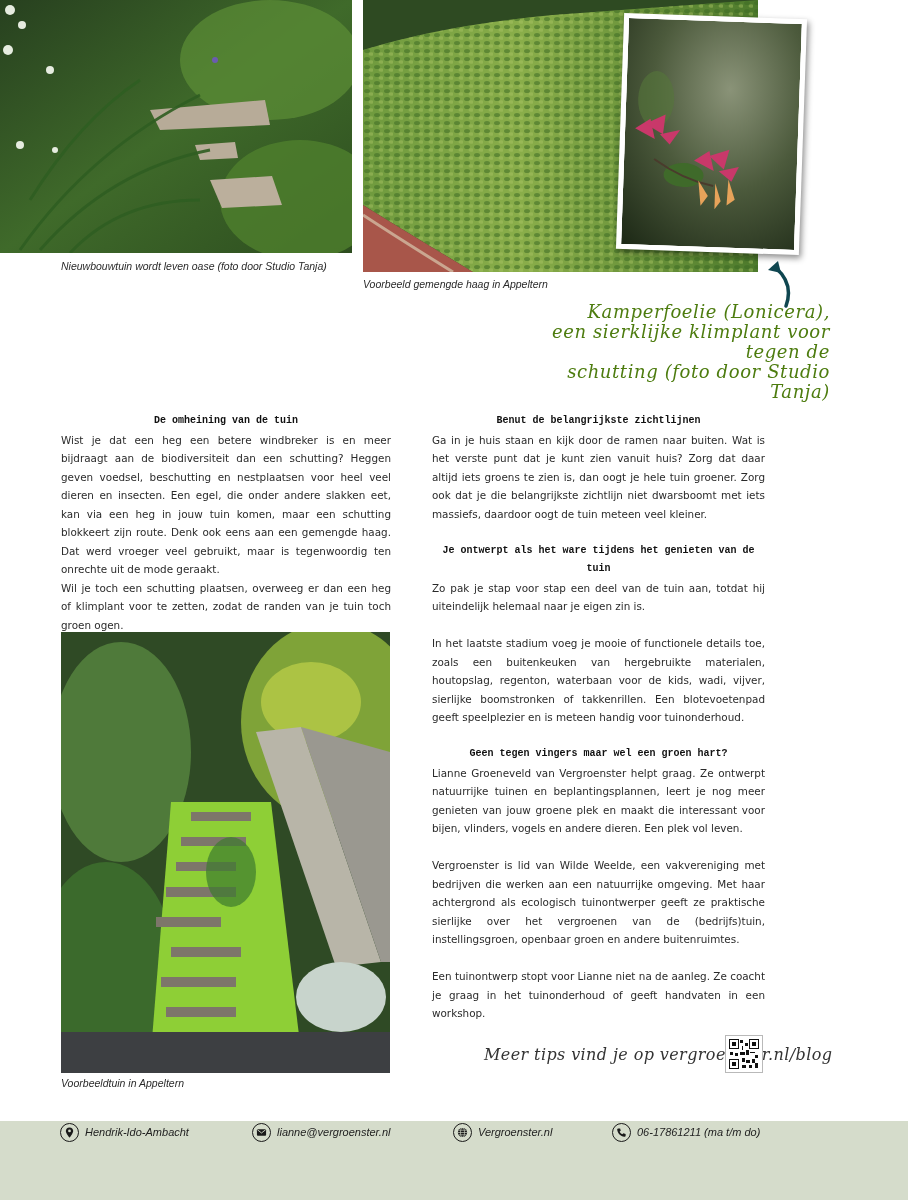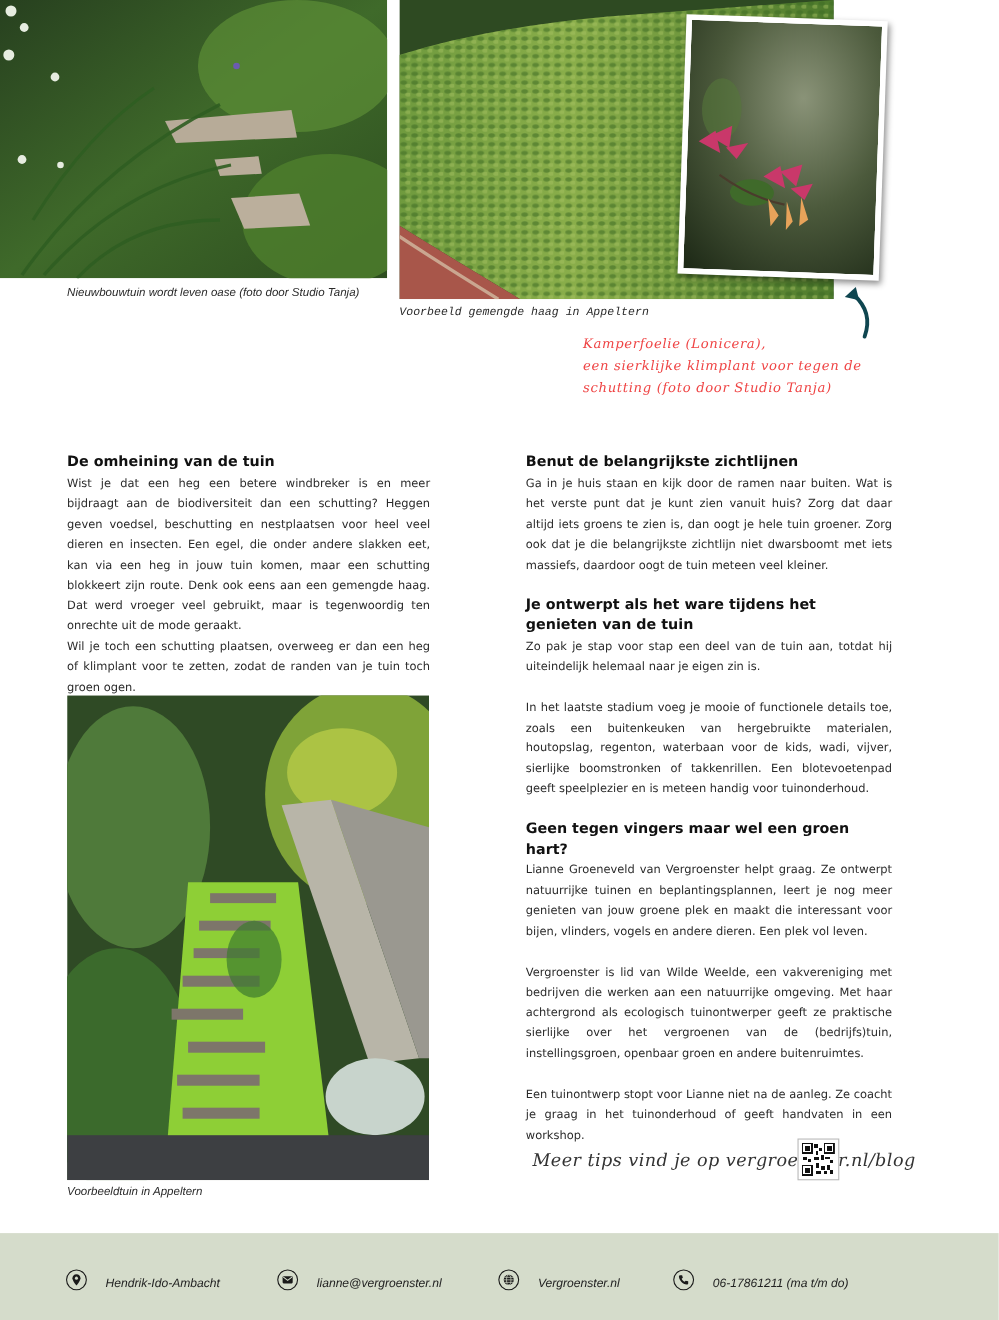--- a/index.html
+++ b/index.html
@@ -29,65 +29,66 @@
   #photo-honeysuckle .inner { width: 100%; height: 100%; overflow: hidden; }
   #photo-honeysuckle svg { display: block; width: 100%; height: 100%; }
   #photo-path { left: 61px; top: 632px; width: 329px; height: 441px; }
 
   #arrow { position: absolute; left: 764px; top: 258px; width: 32px; height: 52px; }
 
   .script-note {
     position: absolute;
     font-family: "DejaVu Serif", serif;
     font-style: italic;
-    font-size: 12px;
+    font-size: 18px;
     letter-spacing: 0.6px;
-    color: #ef4444;
-    text-align: left;
+    color: #4d7c0f;
+    text-align: right;
     line-height: 20px;
   }
 
   .column {
     position: absolute;
     font-family: "DejaVu Sans", sans-serif;
     font-size: 10.4px;
     line-height: 18.5px;
     color: #2a2a2a;
     text-align: justify;
   }
   .column h3 {
-    font-size: 13px;
+    font-size: 10px;
     font-weight: bold;
     color: #111;
     line-height: 18.5px;
-    text-align: left;
+    text-align: center;
+    font-family: Liberation Mono, monospace;
   }
   .column p { margin: 0; }
   .column .gap { height: 18.5px; }
 
   #col-left { left: 61px; top: 412px; width: 330px; }
-  #col-right { left: 432px; top: 412px; width: 333px; margin-left: 46px; }
+  #col-right { left: 432px; top: 412px; width: 333px; }
 
   #blog-note {
     position: absolute; left: 484px; top: 1045px;
     font-family: "DejaVu Serif", serif; font-style: italic; font-size: 16px;
     color: #333; letter-spacing: 0.4px; white-space: nowrap;
   }
   #qr-code {
     position: absolute; left: 725px; top: 1035px; width: 38px; height: 38px;
     border: 1px solid #b9b9b9; background: #fff; padding: 3px;
   }
 
   #footer {
     position: absolute; left: 0; top: 1121px; width: 908px; height: 79px;
     background: #d5dccb;
   }
   .contact {
-    position: absolute; top: 30px; height: 22px;
-    display: flex; align-items: flex-end; gap: 17px;
+    position: absolute; top: 0; height: 22px;
+    display: flex; align-items: center; gap: 6px;
   }
   .contact .icon {
     width: 19px; height: 19px; border: 1.6px solid #1a1a1a; border-radius: 50%;
     display: flex; align-items: center; justify-content: center;
   }
   .contact .icon svg { width: 11px; height: 11px; }
   .contact .label {
     font-family: "Liberation Sans", sans-serif; font-style: italic; font-size: 11px; color: #222;
   }
 </style>
@@ -141,21 +142,21 @@
         <ellipse cx="8" cy="6" rx="2.5" ry="1.8" fill="#a9c463" opacity="0.45"></ellipse>
       </pattern>
     </defs>
     <rect width="395" height="272" fill="#2e4a22"></rect>
     <path d="M0 50 Q80 25 190 15 L395 0 L395 272 L110 272 Q40 230 0 205 Z" fill="url(#h1)"></path>
     <path d="M0 50 Q80 25 190 15 L395 0 L395 272 L110 272 Q40 230 0 205 Z" fill="url(#leaves)"></path>
     <path d="M0 205 Q40 230 110 272 L0 272 Z" fill="#a8564a"></path>
     <path d="M0 215 Q35 238 90 272" stroke="#caa690" stroke-width="3" fill="none"></path>
   </svg>
 </div>
-<div class="caption" style="left:363px; top:278px;font-family:Liberation Mono, monospace;">Voorbeeld gemengde haag in Appeltern</div>
+<div class="caption" style="left:363px; top:278px;">Voorbeeld gemengde haag in Appeltern</div>
 
 <div id="photo-honeysuckle">
   <div class="inner">
     <svg viewBox="0 0 173 226" preserveAspectRatio="none">
       <defs>
         <radialGradient id="bk" cx="0.6" cy="0.3" r="0.9">
           <stop offset="0" stop-color="#8a9378"></stop>
           <stop offset="0.5" stop-color="#4c5a3c"></stop>
           <stop offset="1" stop-color="#1e2a17"></stop>
         </radialGradient>

